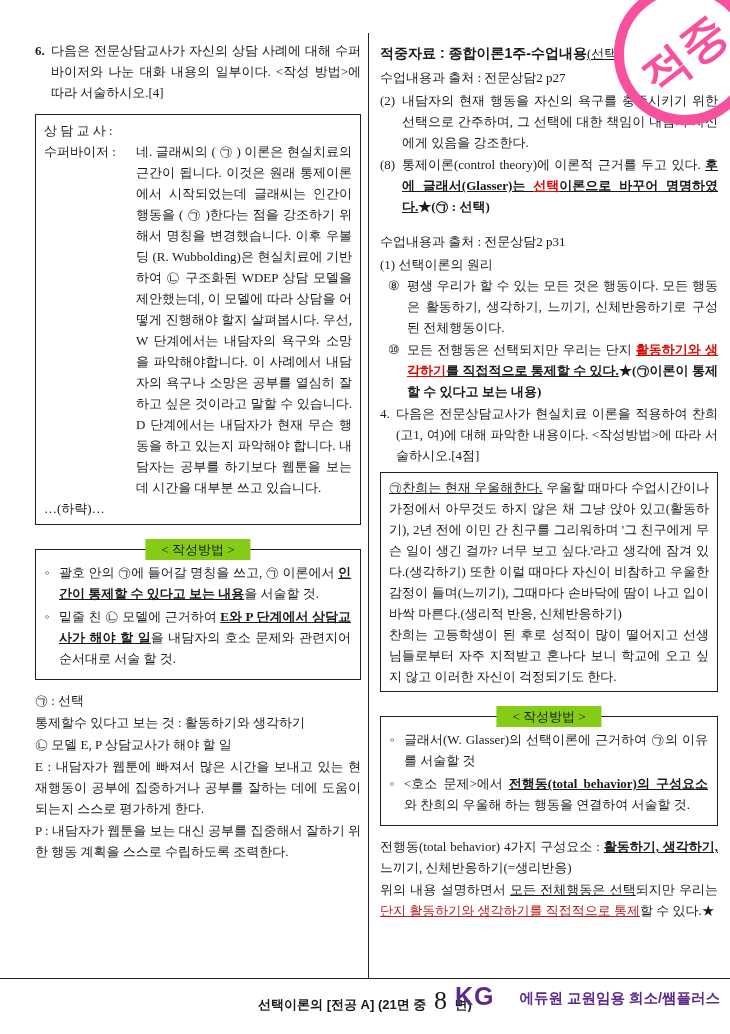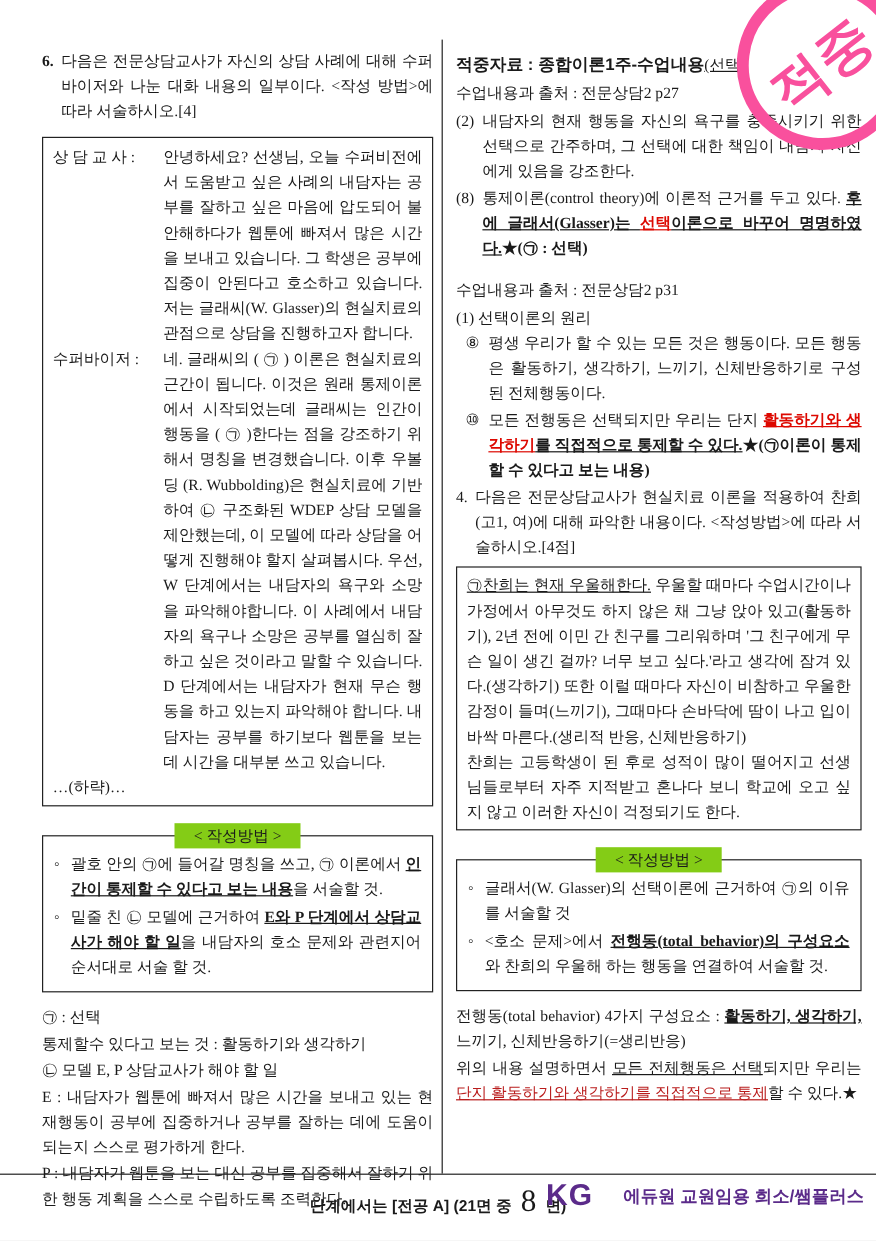--- a/index.html
+++ b/index.html
@@ -80,21 +80,20 @@
   <div class="col col-left">
 
     <div class="qrow">
       <span class="qnum">6.</span>
       <span class="qtext">다음은 전문상담교사가 자신의 상담 사례에 대해 수퍼바이저와 나눈 대화 내용의 일부이다. &lt;작성 방법&gt;에 따라 서술하시오.[4]</span>
     </div>
 
     <div class="dialog-box">
       <div class="speaker-row">
         <span class="speaker">상 담 교 사 :</span>
-        <span class="speech">안녕하세요? 선생님, 오늘 수퍼비전에서 도움받고 싶은 사례의 내담자는 공부를 잘하고 싶은 마음에 압도되어 불안해하다가 웹툰에 빠져서 많은 시간을 보내고 있습니다. 그 학생은 공부에 집중이 안된다고 호소하고 있습니다. 저는 글래씨(W. Glasser)의 현실치료의 관점으로 상담을 진행하고자 합니다.</span>
       </div>
       <div class="speaker-row">
         <span class="speaker">수퍼바이저 :</span>
         <span class="speech">네. 글래씨의 ( ㉠ ) 이론은 현실치료의 근간이 됩니다. 이것은 원래 통제이론에서 시작되었는데 글래씨는 인간이 행동을 ( ㉠ )한다는 점을 강조하기 위해서 명칭을 변경했습니다. 이후 우볼딩 (R. Wubbolding)은 현실치료에 기반하여 ㉡ 구조화된 WDEP 상담 모델을 제안했는데, 이 모델에 따라 상담을 어떻게 진행해야 할지 살펴봅시다. 우선, W 단계에서는 내담자의 욕구와 소망을 파악해야합니다. 이 사례에서 내담자의 욕구나 소망은 공부를 열심히 잘하고 싶은 것이라고 말할 수 있습니다. D 단계에서는 내담자가 현재 무슨 행동을 하고 있는지 파악해야 합니다. 내담자는 공부를 하기보다 웹툰을 보는데 시간을 대부분 쓰고 있습니다.</span>
       </div>
       <div class="omission">…(하략)…</div>
     </div>
 
     <div class="method-box">
       <span class="method-title">&lt; 작성방법 &gt;</span>
@@ -174,21 +173,21 @@
       <p><span>위의 내용 설명하면서 </span><span class="u">모든 전체행동은 선택</span><span>되지만 우리는 </span><span class="blue-u">단지 활동하기와 생각하기를 직접적으로 통제</span><span>할 수 있다.★</span></p>
     </div>
   </div>
 
   <div class="stamp">
     <span class="stamp-text">적중</span>
   </div>
 
   <div class="hrule"></div>
   <div class="footer-center">
-    <span>단계에서는 [전공 A] (21면 중</span>
+    <span>선택이론의 [전공 A] (21면 중</span>
     <span class="pagenum">8</span>
     <span>면)</span>
   </div>
   <div class="logo">
     <span class="logo-kg">KG</span>
     <span class="logo-text">에듀원 교원임용 희소/쌤플러스</span>
   </div>
 
 </div>
 

